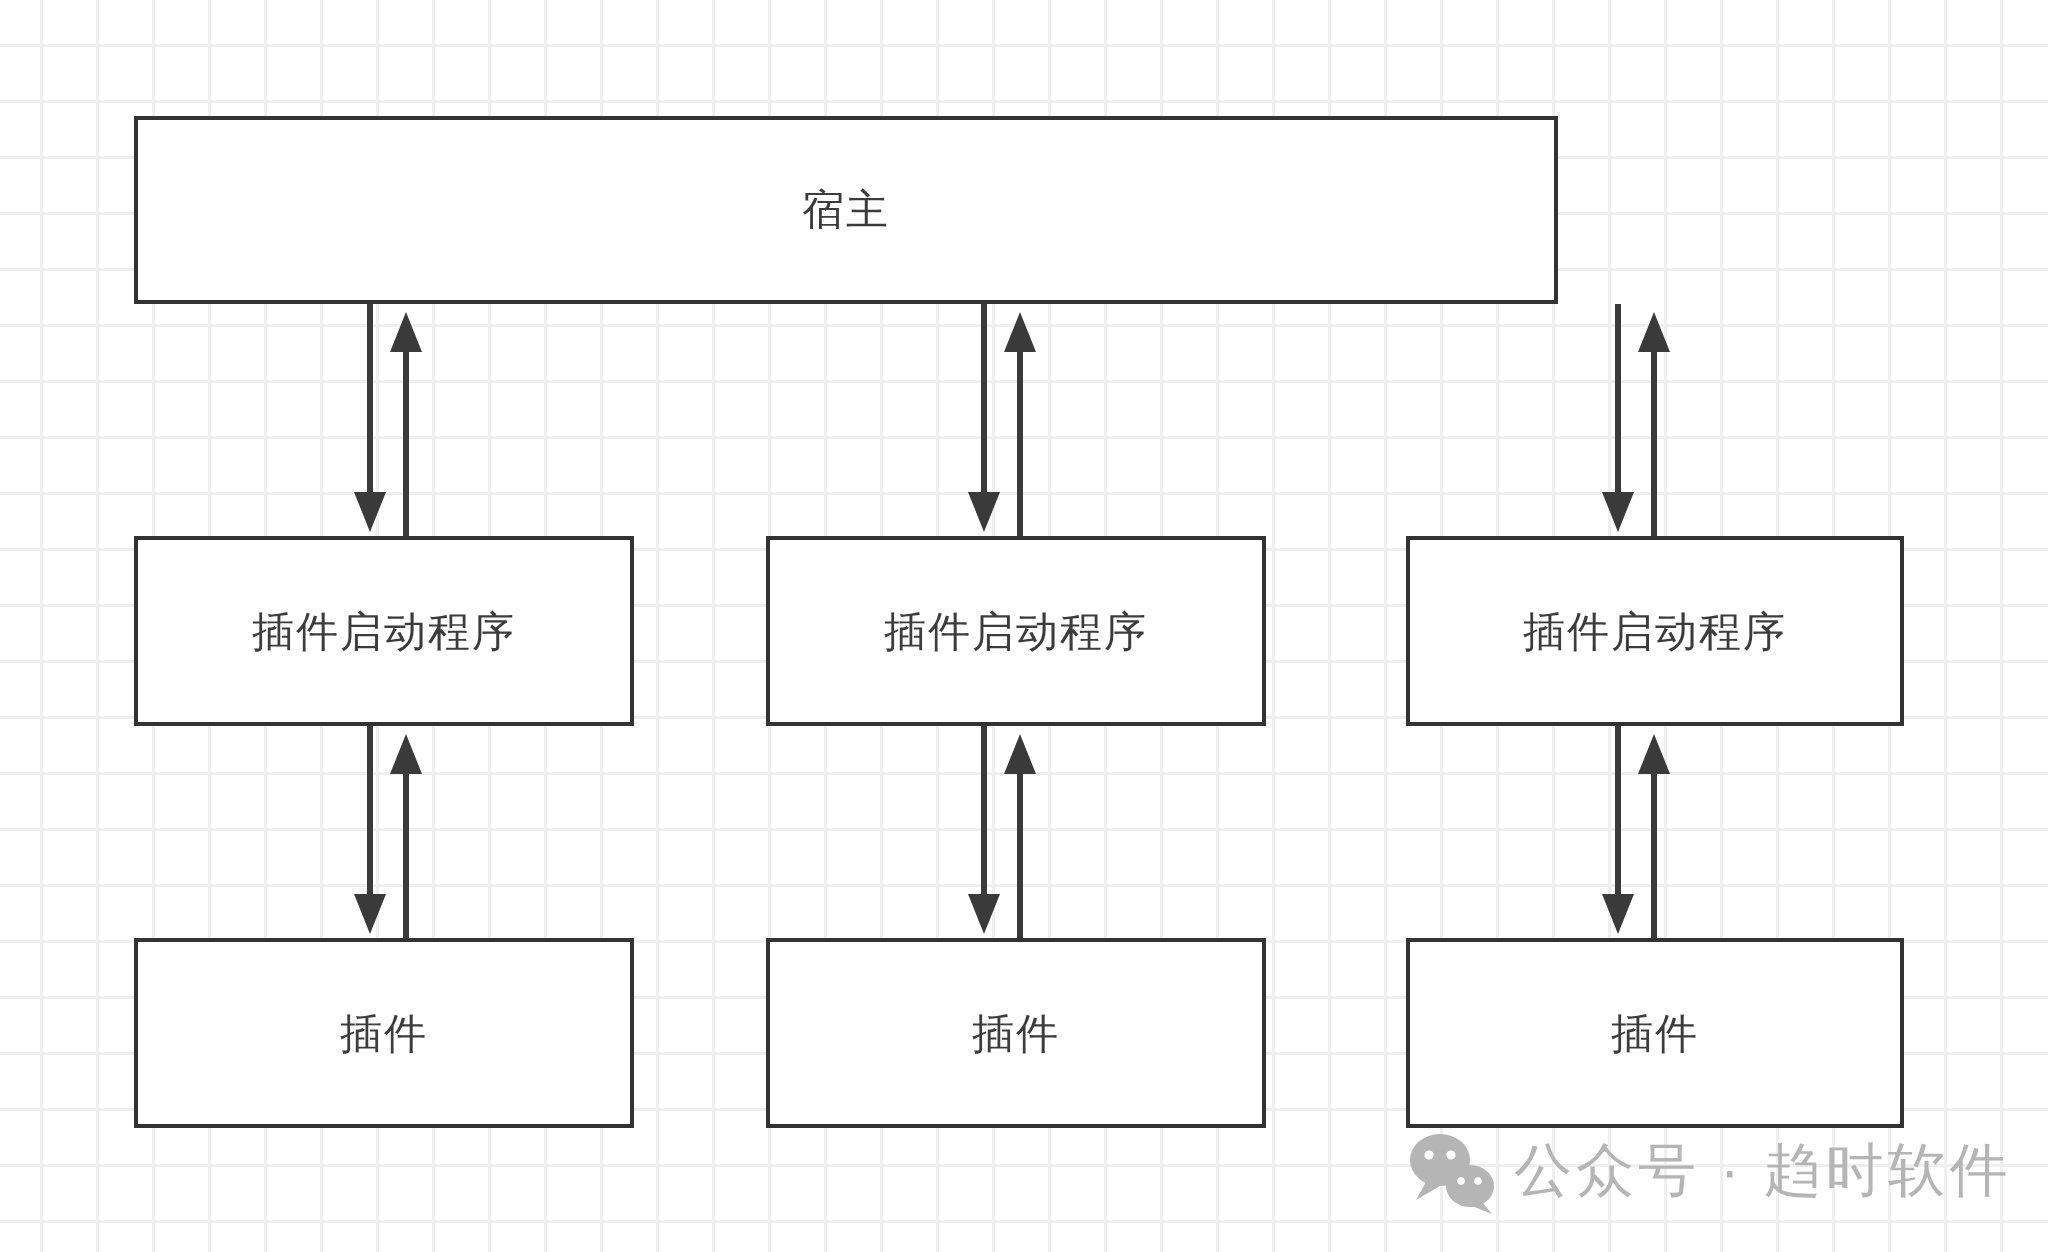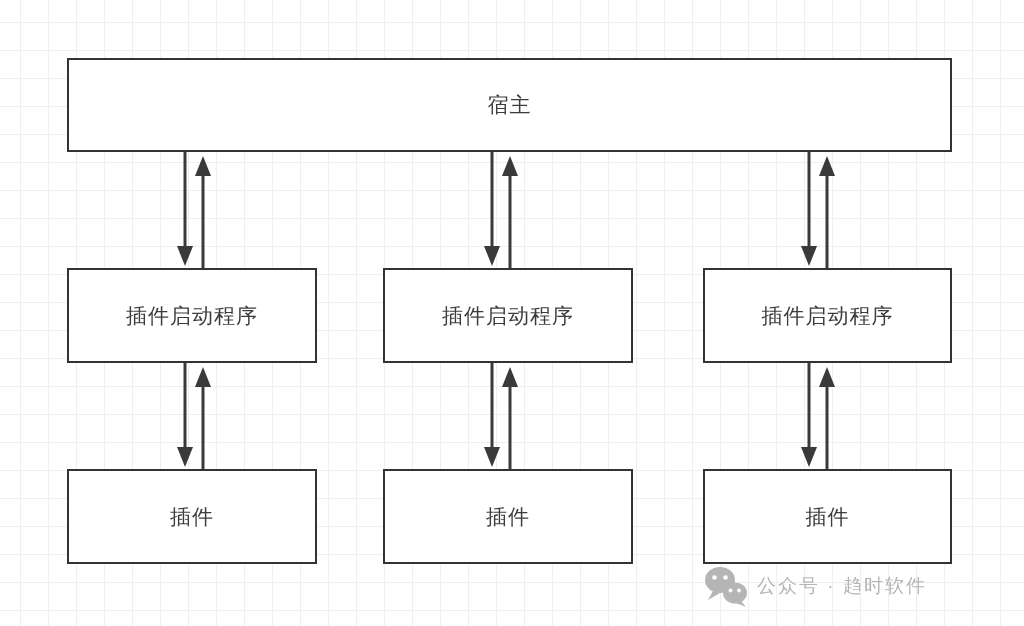--- a/index.html
+++ b/index.html
@@ -31,21 +31,21 @@
     position: absolute;
     background: var(--box-fill);
     border: 2.5px solid var(--box-border);
     display: flex;
     align-items: center;
     justify-content: center;
     color: var(--box-text);
     font-size: 21px;
     letter-spacing: 1px;
   }
-  .host     { left: 67px;  top: 58px;  width: 885px; height: 94px; }
+  .host     { left: 67px;  top: 58px;  width: 712px; height: 94px; }
   .l1       { left: 67px;  top: 268px; width: 250px; height: 95px; }
   .l2       { left: 383px; top: 268px; width: 250px; height: 95px; }
   .l3       { left: 703px; top: 268px; width: 249px; height: 95px; }
   .p1       { left: 67px;  top: 469px; width: 250px; height: 95px; }
   .p2       { left: 383px; top: 469px; width: 250px; height: 95px; }
   .p3       { left: 703px; top: 469px; width: 249px; height: 95px; }
 
   .connector { position: absolute; width: 40px; }
   .conn-top { top: 152px; height: 116px; }
   .conn-bot { top: 363px; height: 106px; }
@@ -57,21 +57,21 @@
 
   .watermark {
     position: absolute;
     left: 704px; top: 565px;
     display: flex;
     align-items: center;
     gap: 9px;
     color: var(--watermark-text);
   }
   .watermark-label {
-    font-size: 19px;
+    font-size: 29px;
     letter-spacing: 2px;
     white-space: nowrap;
   }
   .wechat-icon { width: 44px; height: 42px; color: var(--watermark-text); }
 </style>
 </head>
 <body>
 
 <div class="canvas">
 

